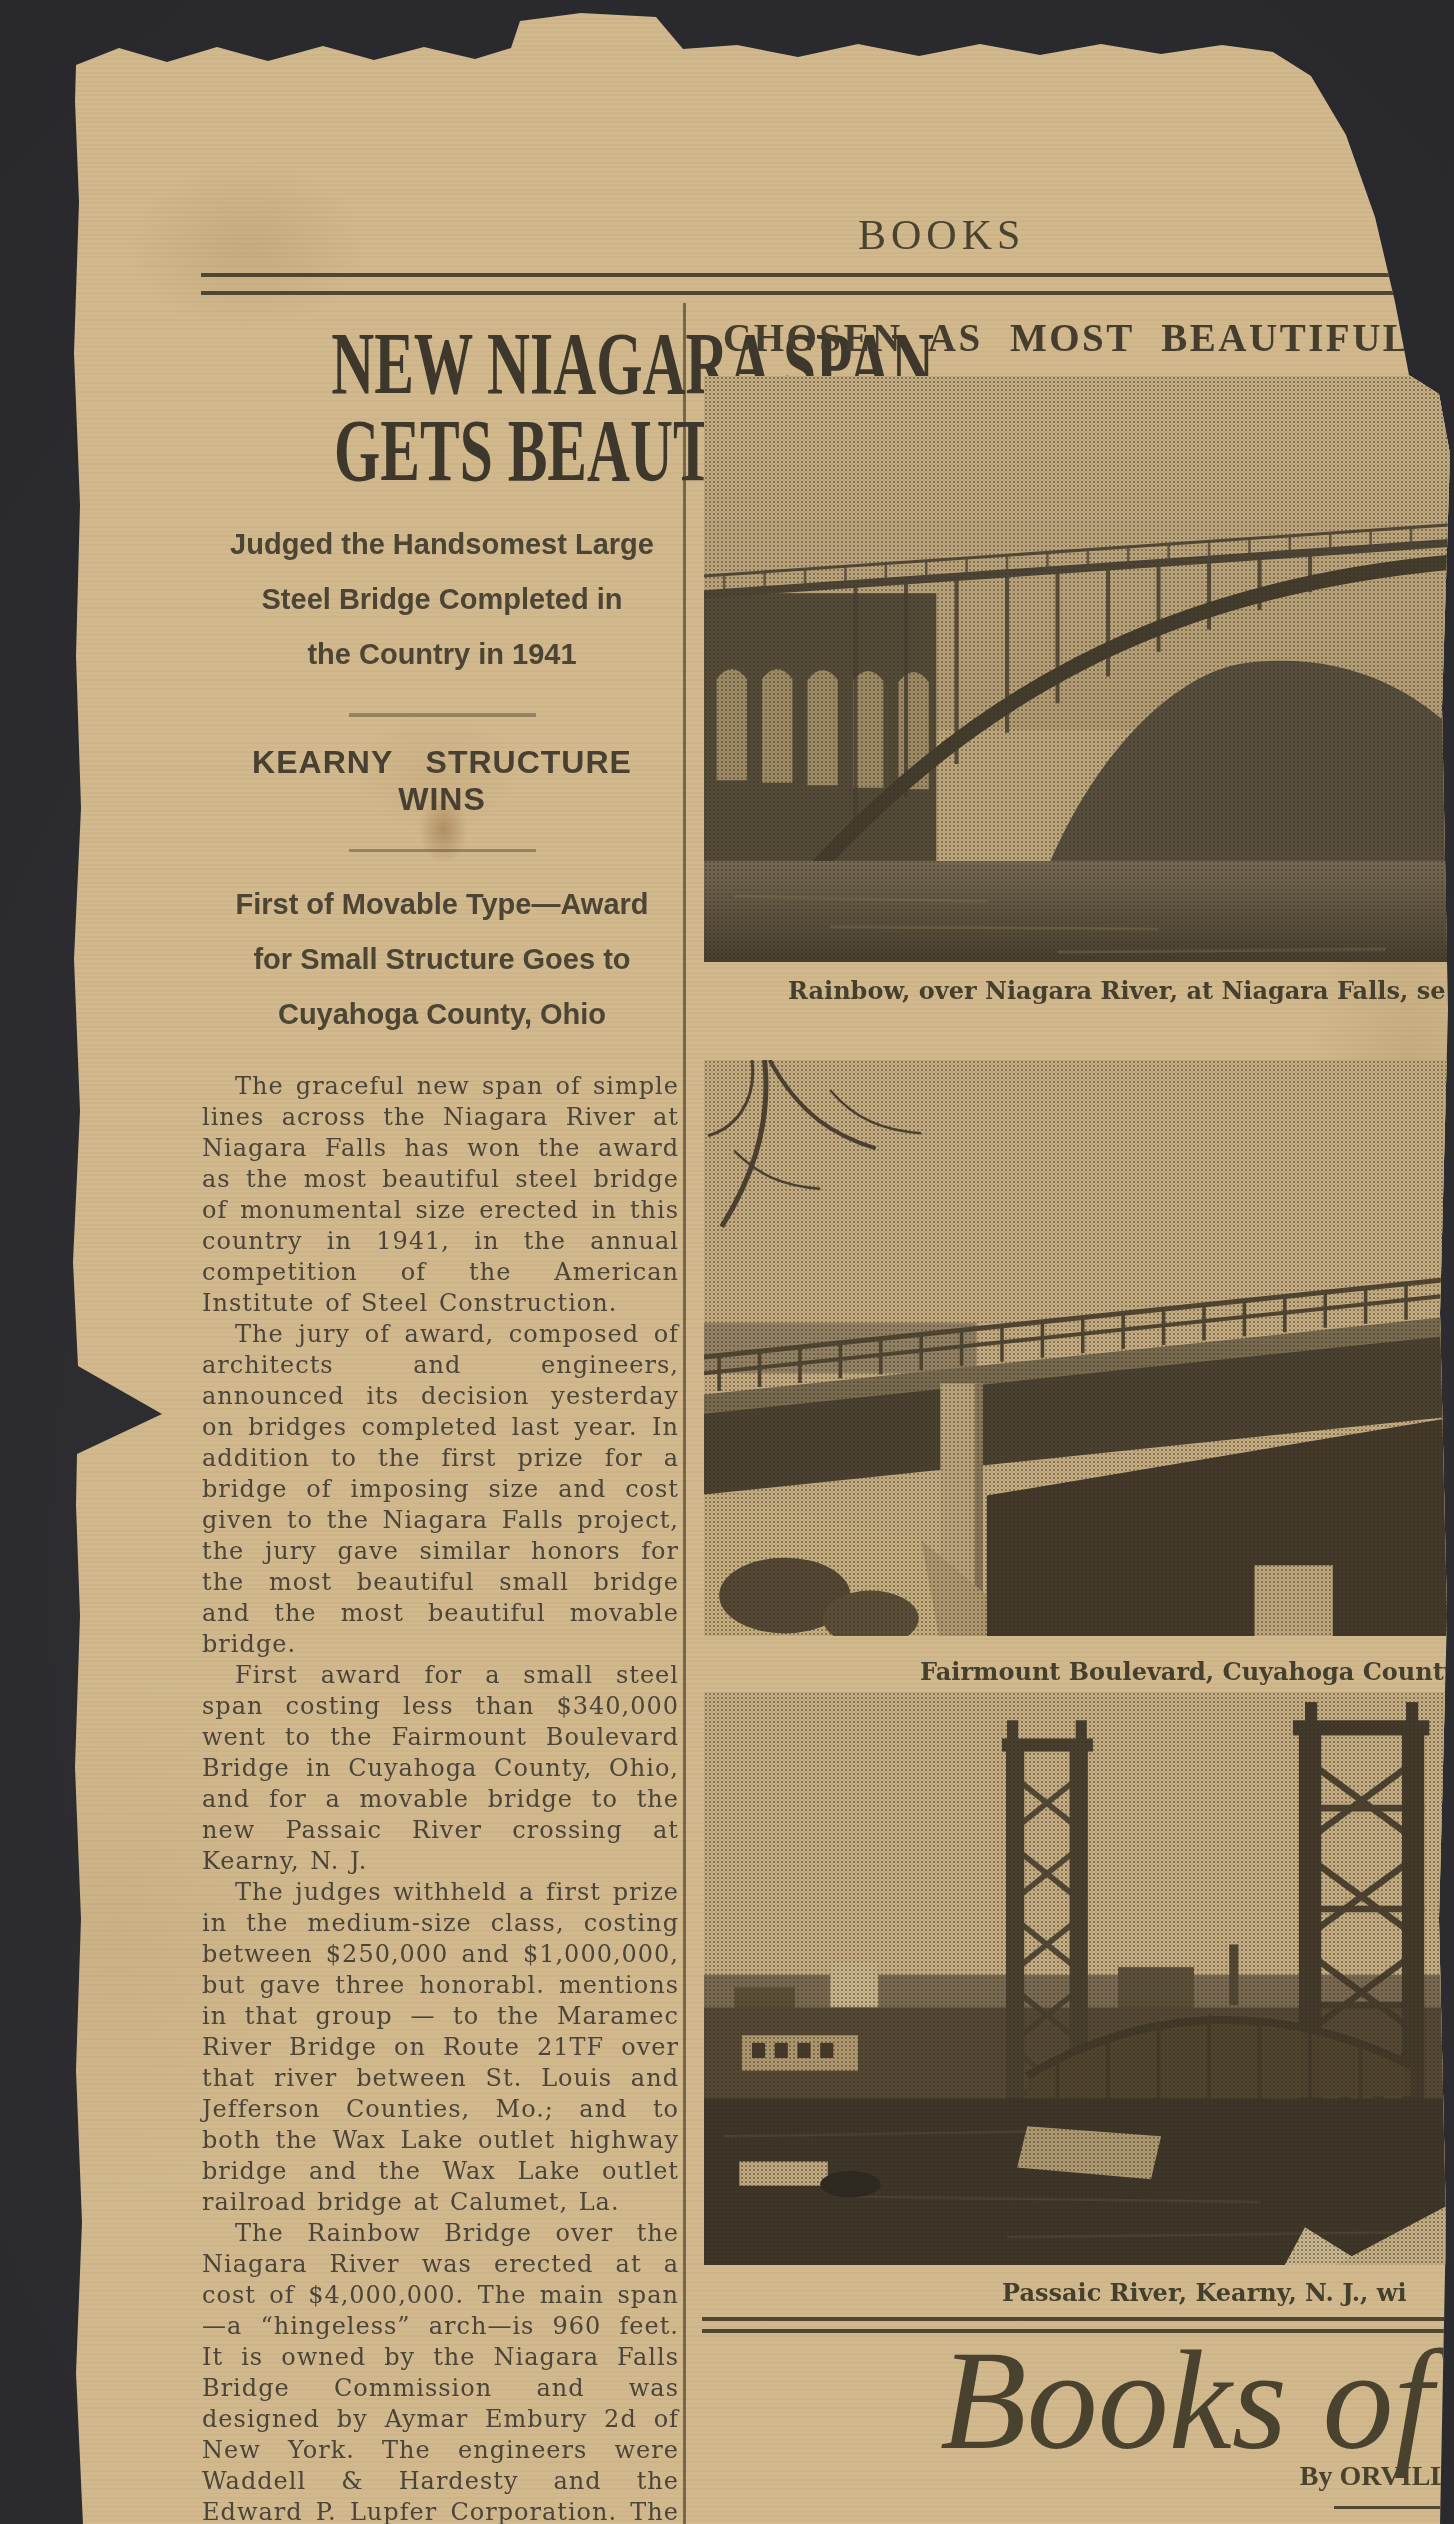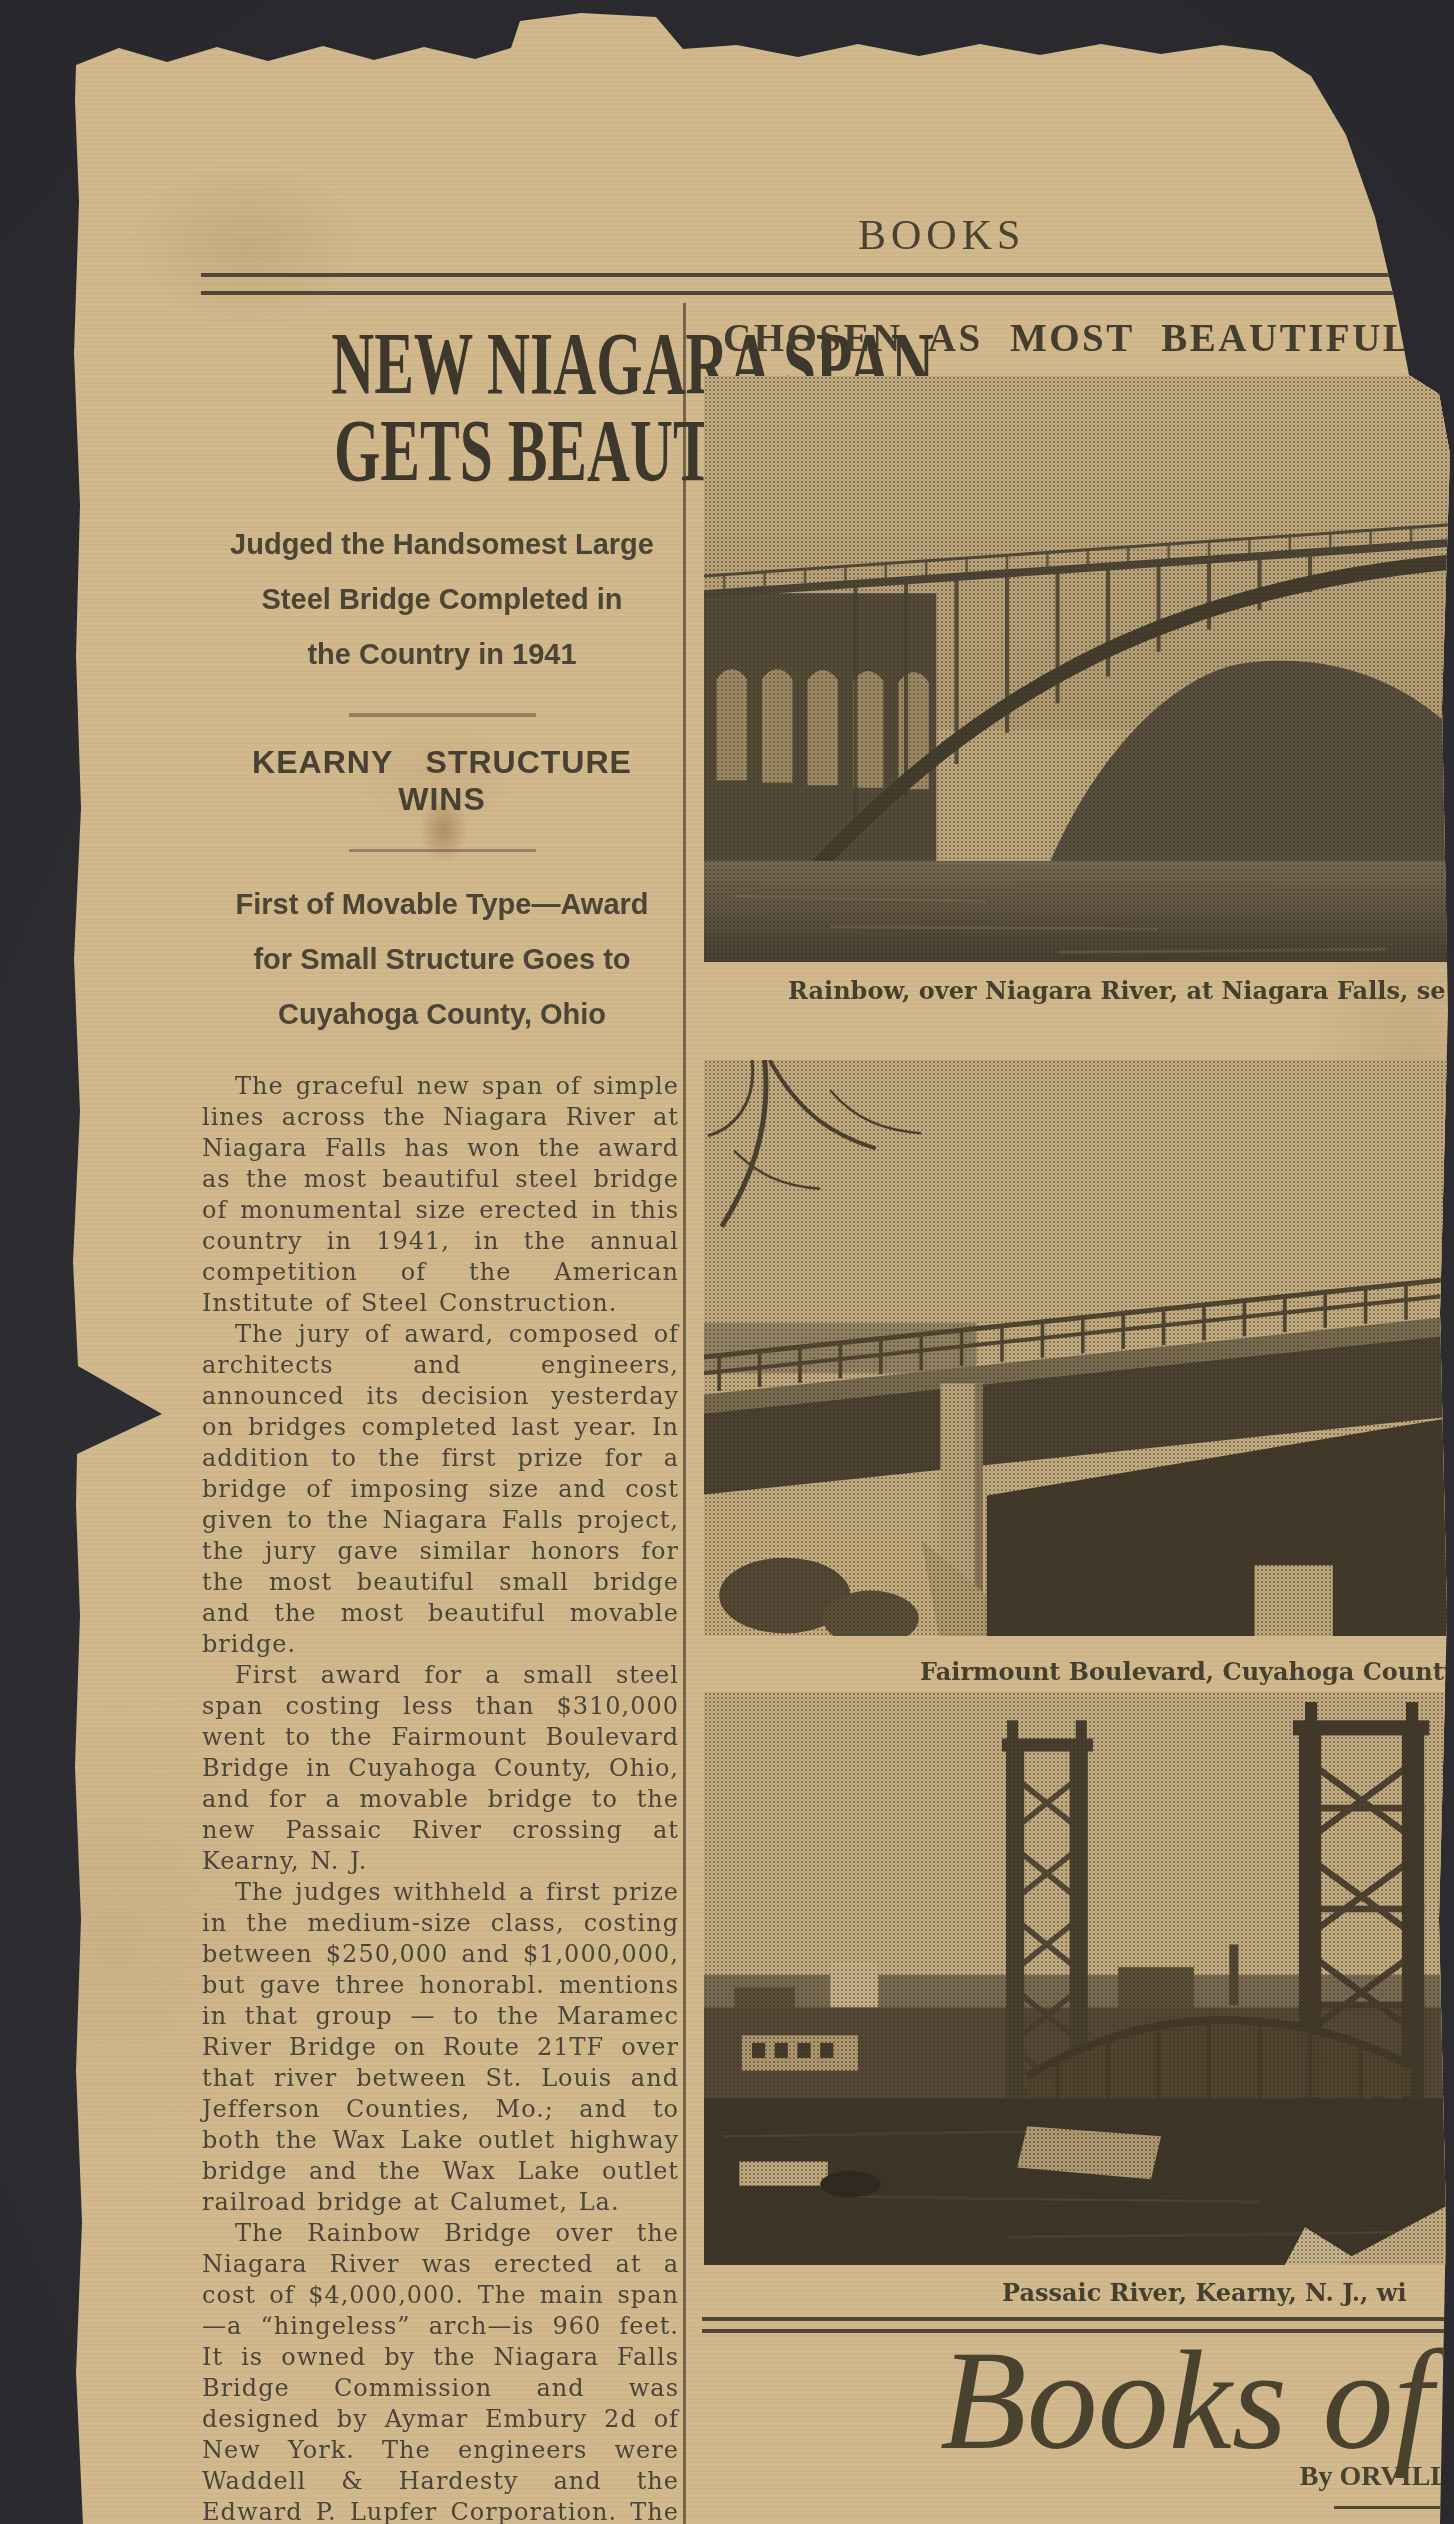--- a/index.html
+++ b/index.html
@@ -108,21 +108,21 @@
 the Country in 1941</div>
       <div class="smallrule"></div>
       <div class="kicker">KEARNY STRUCTURE WINS</div>
       <div class="smallrule"></div>
       <div class="deck2">First of Movable Type—Award
 for Small Structure Goes to
 Cuyahoga County, Ohio</div>
       <div class="body-left">
         <p>The graceful new span of simple lines across the Niagara River at Niagara Falls has won the award as the most beautiful steel bridge of monumental size erected in this country in 1941, in the annual competition of the American Institute of Steel Construction.</p>
         <p>The jury of award, composed of architects and engineers, announced its decision yesterday on bridges completed last year. In addition to the first prize for a bridge of imposing size and cost given to the Niagara Falls project, the jury gave similar honors for the most beautiful small bridge and the most beautiful movable bridge.</p>
-        <p>First award for a small steel span costing less than $310,000 went to the Fairmount Boulevard Bridge in Cuyahoga County, Ohio, and for a movable bridge to the new Passaic River crossing at Kearny, N. J.</p>
+        <p>First award for a small steel span costing less than $340,000 went to the Fairmount Boulevard Bridge in Cuyahoga County, Ohio, and for a movable bridge to the new Passaic River crossing at Kearny, N. J.</p>
         <p>The judges withheld a first prize in the medium-size class, costing between $250,000 and $1,000,000, but gave three honorabl. mentions in that group — to the Maramec River Bridge on Route 21TF over that river between St. Louis and Jefferson Counties, Mo.; and to both the Wax Lake outlet highway bridge and the Wax Lake outlet railroad bridge at Calumet, La.</p>
         <p>The Rainbow Bridge over the Niagara River was erected at a cost of $4,000,000. The main span —a “hingeless” arch—is 960 feet. It is owned by the Niagara Falls Bridge Commission and was designed by Aymar Embury 2d of New York. The engineers were Waddell &amp; Hardesty and the Edward P. Lupfer Corporation. The fabricator was the Bethlehem Steel Company.</p>
 
       </div>
 
     </div>
 
     <div class="r-headline ink">CHOSEN AS MOST BEAUTIFUL</div>
 
     <div class="photo photo1">

